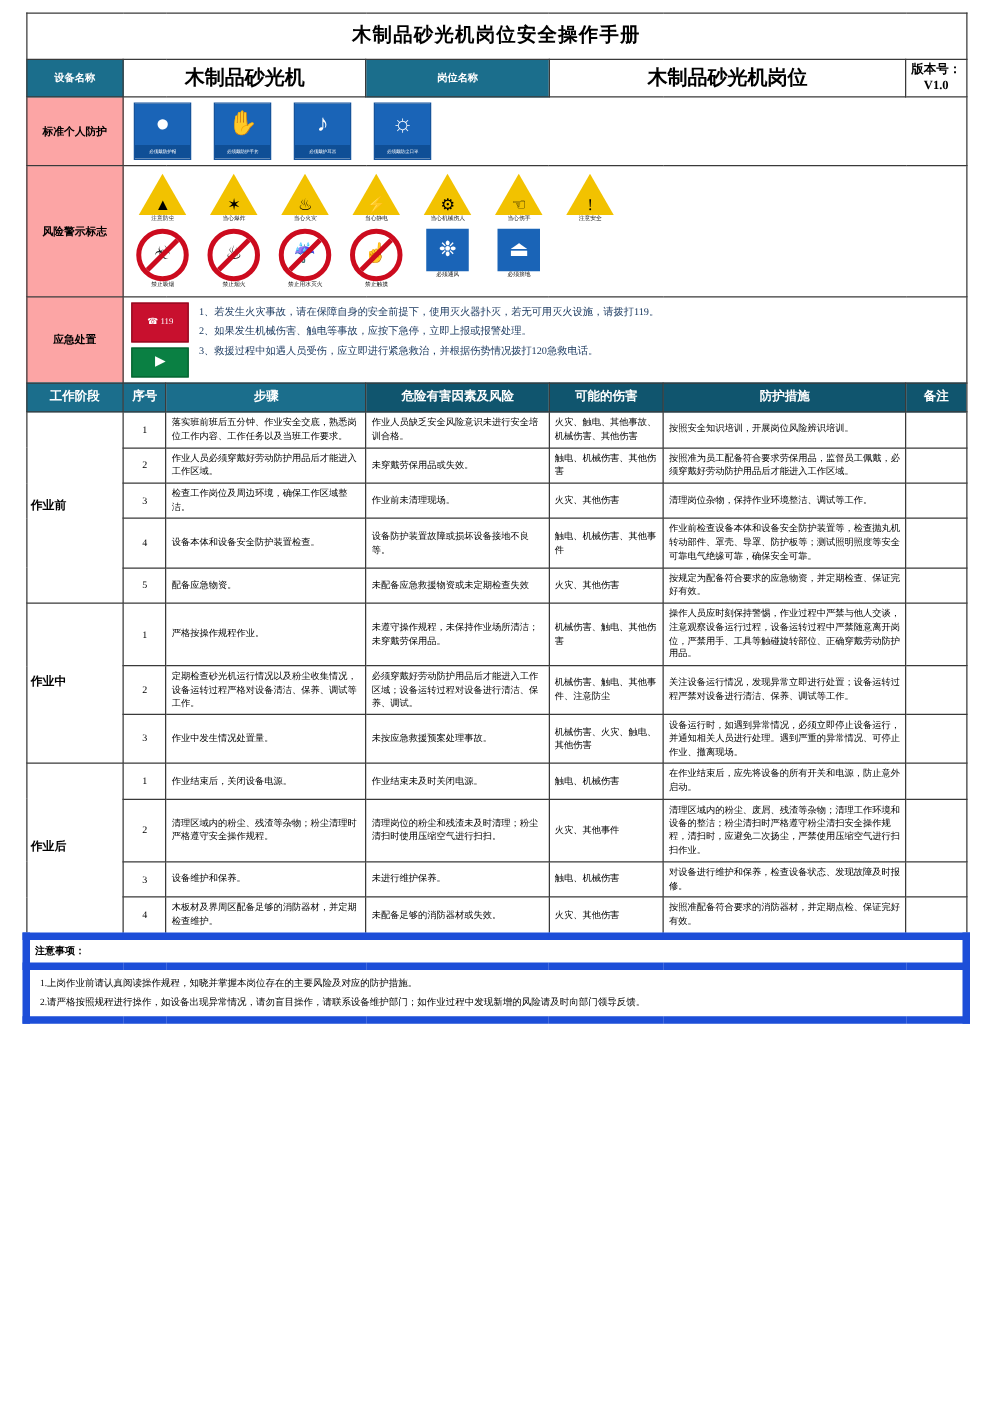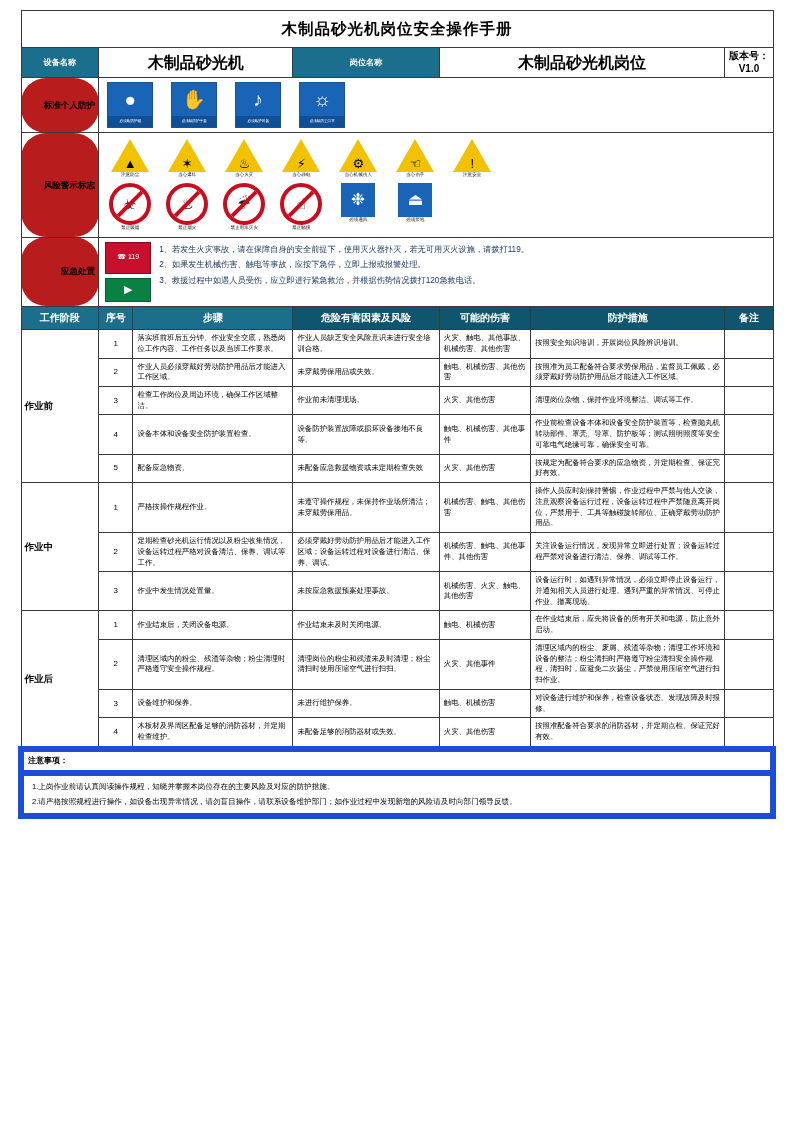--- a/index.html
+++ b/index.html
@@ -1,22 +1,22 @@
 <!DOCTYPE html>
 <html><head>
 <meta charset="utf-8">
 <style>
   html,body{margin:0;padding:0;background:#ffffff;}
   body{font-family:"Liberation Sans","DejaVu Sans",sans-serif;color:#000;}
-  .page{width:706px;height:1122px;position:relative;box-sizing:border-box;padding:10px 18px 8px 18px;}
+  .page{width:706px;height:1122px;position:relative;box-sizing:border-box;padding:10px 18px 8px 18px;font-family:Liberation Serif, serif;}
   table{border-collapse:collapse;width:758px;table-layout:fixed;}
   td,th{border:1px solid #3a3a3a;padding:2px 3px;vertical-align:middle;font-size:8.2px;line-height:1.25;}
   .title-row td{border:1px solid #3a3a3a;background:#fff;text-align:center;font-size:15.5px;font-weight:bold;padding:8px 0 9px 0;letter-spacing:1px;}
   .hdr-blue{background:#1b6e8c;color:#fff;font-weight:bold;text-align:center;}
-  .lbl{background:#b91c1c;text-align:right;font-weight:bold;font-size:8.6px;border-radius:25px;}
+  .lbl{background:#fca5a5;text-align:center;font-weight:bold;font-size:8.6px;}
   .eq-name{font-weight:bold;font-size:16px;text-align:center;}
   .ver{font-size:10px;text-align:center;font-weight:bold;}
   .ppe-cell{padding:4px 2px;}
   .ppe-strip{display:flex;gap:18px;padding-left:6px;align-items:center;}
   .ppe-ico{width:44px;height:44px;border:1px solid #15539b;background:#ffffff;display:flex;flex-direction:column;align-items:center;justify-content:flex-start;overflow:hidden;}
   .ppe-top{width:100%;height:33px;background:#1a64b7;display:flex;align-items:center;justify-content:center;}
   .ppe-cap{width:100%;height:11px;background:#0f4f96;color:#fff;font-size:3.6px;display:flex;align-items:center;justify-content:center;text-align:center;line-height:1;}
   .ppe-glyph{color:#fff;font-size:19px;line-height:1;}
   .warn-grid{display:flex;flex-direction:column;gap:5px;padding:4px 2px 4px 6px;}
   .warn-row{display:flex;gap:13px;align-items:flex-start;}
@@ -273,21 +273,21 @@
     <td class="cell">严格按操作规程作业。</td>
     <td class="cell">未遵守操作规程，未保持作业场所清洁；未穿戴劳保用品。</td>
     <td class="cell">机械伤害、触电、其他伤害</td>
     <td class="cell">操作人员应时刻保持警惕，作业过程中严禁与他人交谈，注意观察设备运行过程，设备运转过程中严禁随意离开岗位，严禁用手、工具等触碰旋转部位、正确穿戴劳动防护用品。</td>
     <td class="cell"></td>
   </tr>
   <tr>
     <td class="num">2</td>
     <td class="cell">定期检查砂光机运行情况以及粉尘收集情况，设备运转过程严格对设备清洁、保养、调试等工作。</td>
     <td class="cell">必须穿戴好劳动防护用品后才能进入工作区域；设备运转过程对设备进行清洁、保养、调试。</td>
-    <td class="cell">机械伤害、触电、其他事件、其他伤害</td>
+    <td class="cell">机械伤害、触电、其他事件、注意防尘</td>
     <td class="cell">关注设备运行情况，发现异常立即进行处置；设备运转过程严禁对设备进行清洁、保养、调试等工作。</td>
     <td class="cell"></td>
   </tr>
   <tr>
     <td class="num">3</td>
     <td class="cell">作业中发生情况处置量。</td>
     <td class="cell">未按应急救援预案处理事故。</td>
     <td class="cell">机械伤害、火灾、触电、其他伤害</td>
     <td class="cell">设备运行时，如遇到异常情况，必须立即停止设备运行，并通知相关人员进行处理。遇到严重的异常情况、可停止作业、撤离现场。</td>
     <td class="cell"></td>

